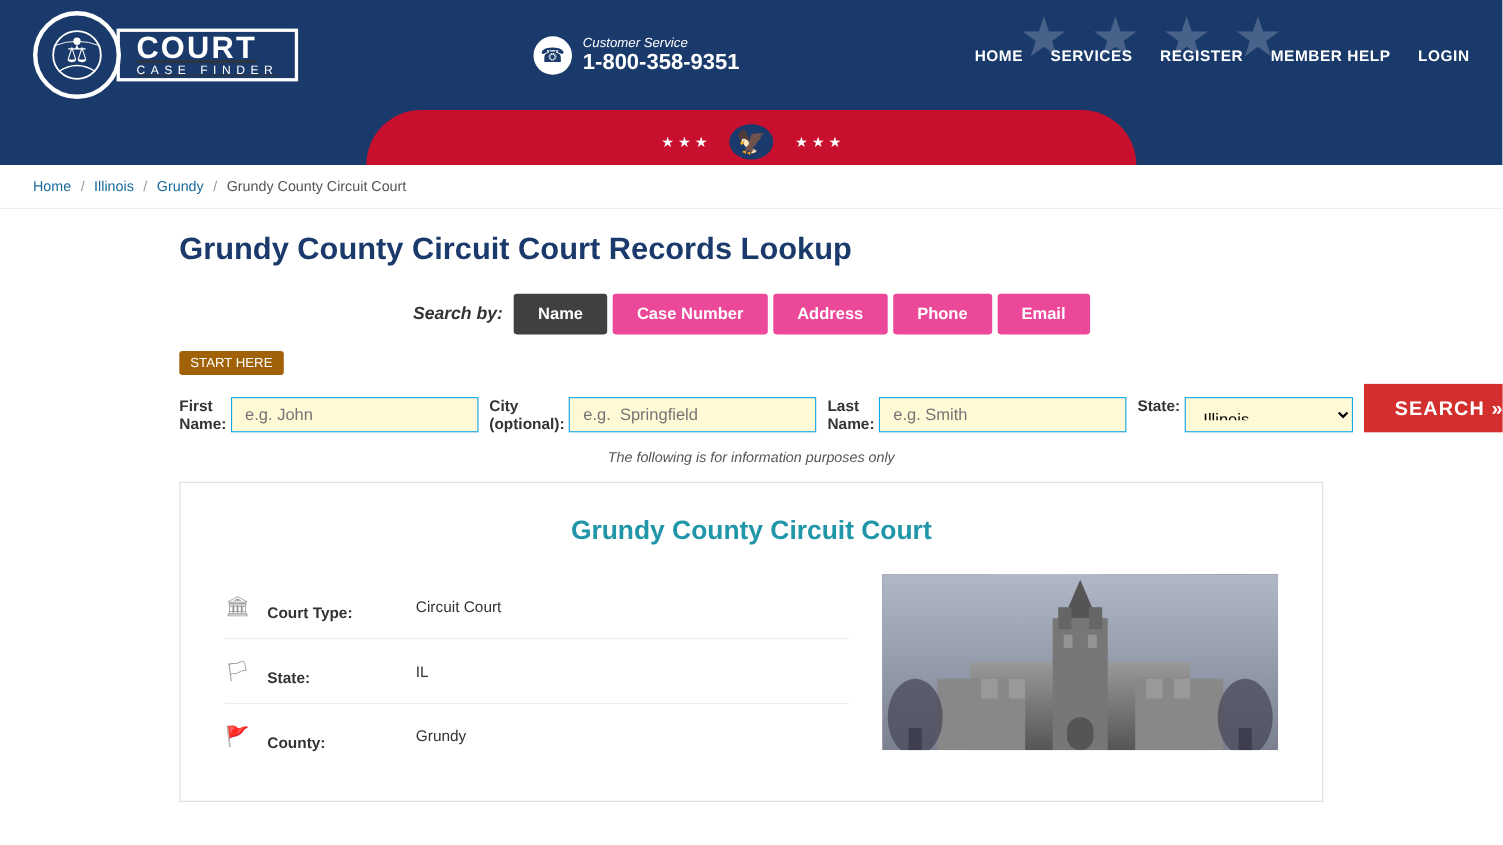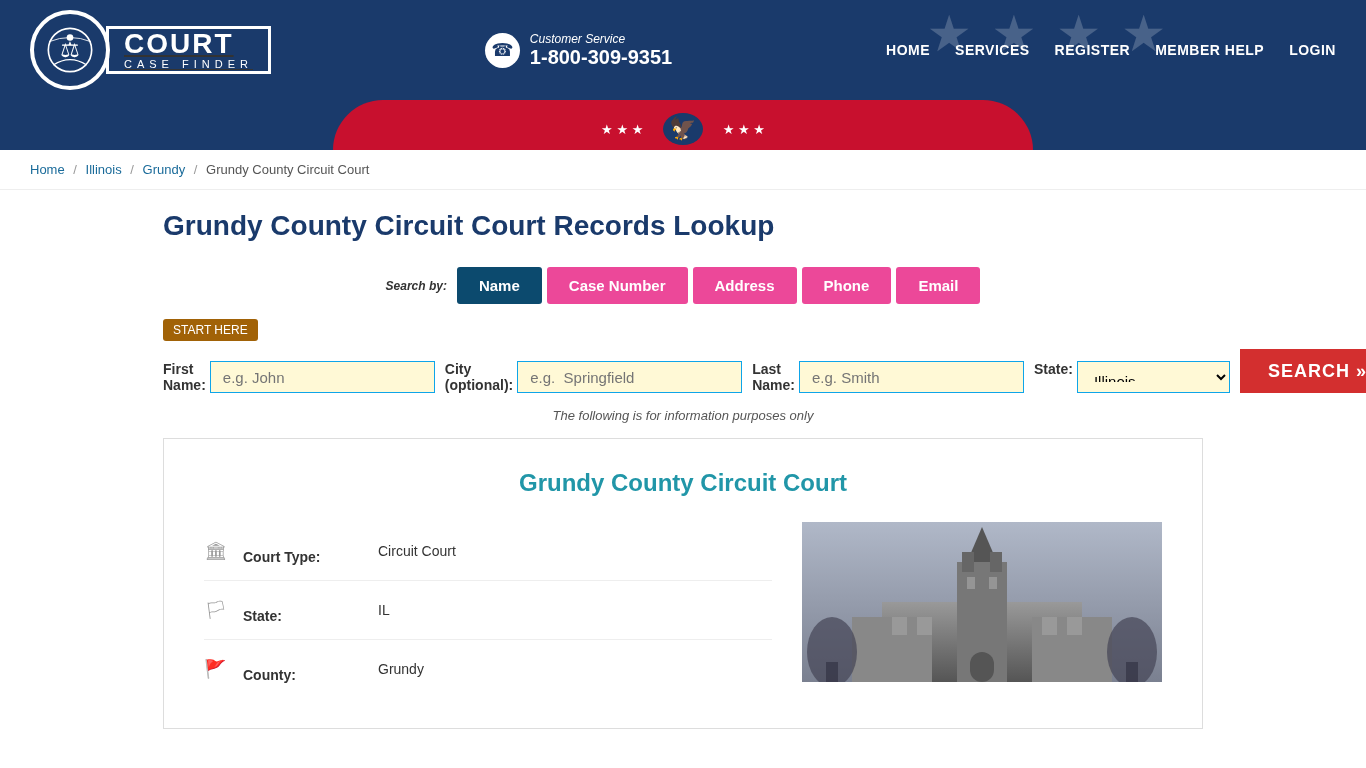--- a/index.html
+++ b/index.html
@@ -133,32 +133,32 @@
       align-items: center;
       justify-content: center;
       gap: 5px;
       margin-bottom: 15px;
     }
     .search-by-label {
       font-weight: bold;
       font-style: italic;
       color: #333;
       margin-right: 5px;
-      font-size: 12px;
+      font-size: 16px;
     }
     .tab-btn {
       padding: 10px 22px;
       border: none;
       cursor: pointer;
       font-size: 15px;
       font-weight: bold;
       color: #fff;
       border-radius: 3px;
     }
-    .tab-btn.active { background: #0c4a6e; }
+    .tab-btn.active { background: #404040; }
     .tab-btn.inactive { background: #ec4899; }
 
     
     .start-here {
       display: inline-block;
       background: #a16207;
       color: #fff;
       font-size: 12px;
       font-weight: normal;
       padding: 4px 10px;
@@ -324,21 +324,21 @@
     <div class="logo-text-block">
       <span class="logo-court">COURT</span>
       <span class="logo-case-finder">CASE FINDER</span>
     </div>
   </div>
 
   <div class="customer-service">
     <div class="cs-icon">☎</div>
     <div>
       <div class="cs-label">Customer Service</div>
-      <div class="cs-phone">1-800-309-9351</div>
+      <div class="cs-phone">1-800-358-9351</div>
     </div>
   </div>
 
   <nav class="nav-links">
     <a href="#">HOME</a>
     <a href="#">SERVICES</a>
     <a href="#">REGISTER</a>
     <a href="#">MEMBER HELP</a>
     <a href="#">LOGIN</a>
   </nav>

